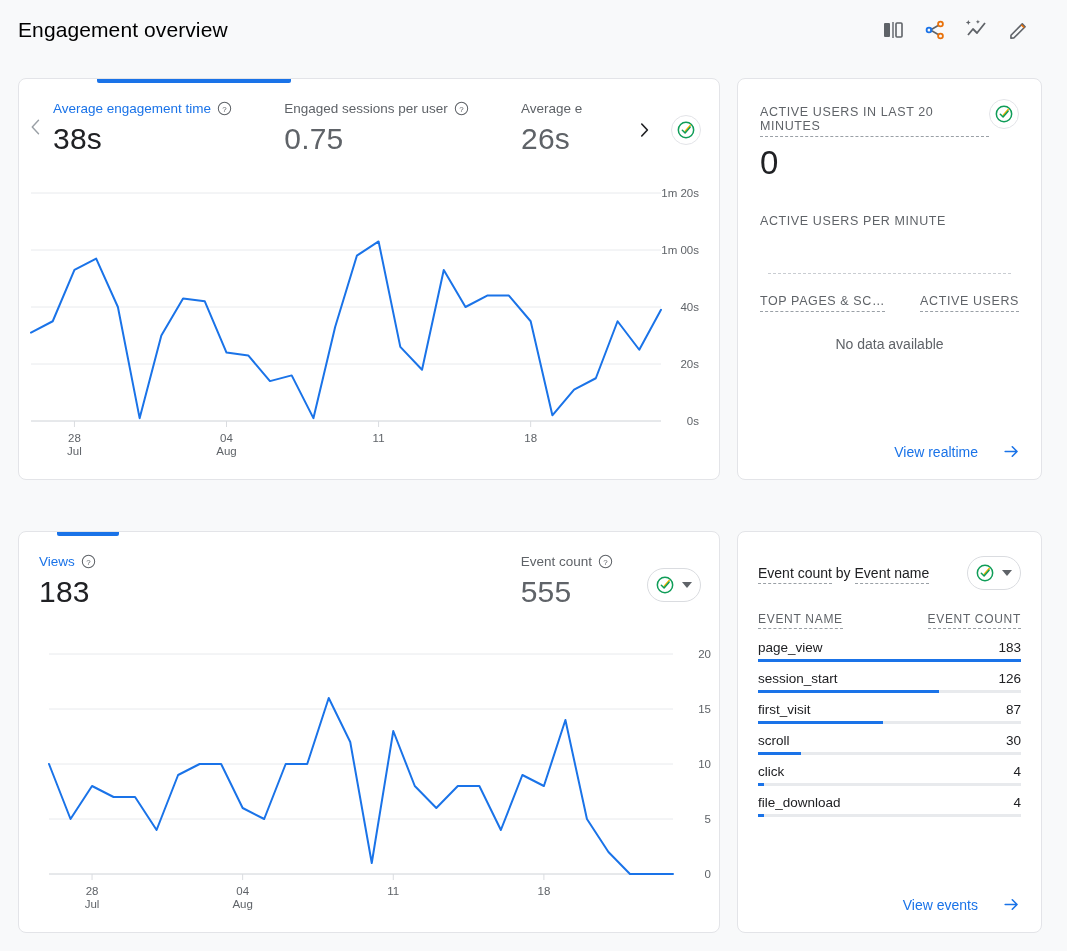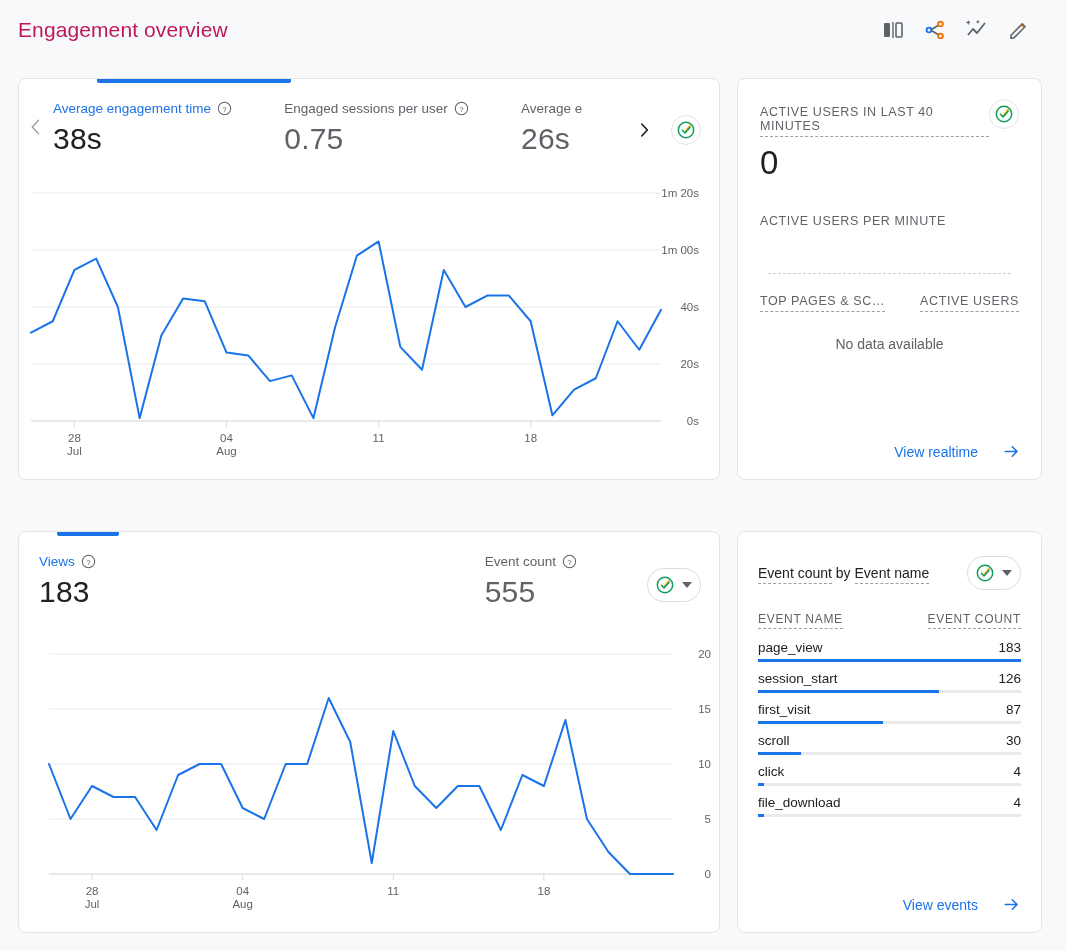--- a/index.html
+++ b/index.html
@@ -12,21 +12,21 @@
     overflow: hidden;
   }
   .page { position: relative; width: 1067px; height: 951px; }
 
   
   .header {
     position: absolute; top: 0; left: 0; width: 1067px; height: 60px;
     display: flex; align-items: center; padding: 0 18px;
   }
   .page-title {
-    font-size: 21px; font-weight: 400; color: #be185d; letter-spacing: .1px;
+    font-size: 21px; font-weight: 400; color: #000000; letter-spacing: .1px;
   }
   .header-actions {
     margin-left: auto; display: flex; align-items: center; gap: 18px;
     padding-right: 18px;
   }
   .hicon { width: 24px; height: 24px; cursor: pointer; display:block; }
 
   
   .card {
     position: absolute; background: #fff; border: 1px solid #e3e4e8;
@@ -270,21 +270,21 @@
           <text x="511.6551724137931" y="263" text-anchor="middle" class="axis-text">18</text>
           <polyline points="12,153.64999999999998 33.724137931034484,142.25 55.44827586206897,90.95000000000002 77.17241379310344,79.54999999999998 98.89655172413794,128 120.62068965517241,239.15 142.3448275862069,156.5 164.06896551724137,119.45 185.79310344827587,122.3 207.51724137931035,173.60000000000002 229.24137931034483,176.45 250.9655172413793,202.1 272.6896551724138,196.4 294.41379310344826,239.15 316.13793103448273,147.95 337.86206896551727,76.70000000000002 359.58620689655174,62.45000000000002 381.3103448275862,167.89999999999998 403.0344827586207,190.7 424.7586206896552,90.95000000000002 446.48275862068965,128 468.2068965517241,116.6 489.9310344827586,116.6 511.6551724137931,142.25 533.3793103448276,236.3 555.1034482758621,210.65 576.8275862068965,199.25 598.551724137931,142.25 620.2758620689655,170.75 642,130.85000000000002" fill="none" stroke="#1a73e8" stroke-width="2" stroke-linejoin="round" stroke-linecap="round"></polyline>
         </svg>
     </div>
   </div>
 
   <div class="card" id="card-realtime">
     <div class="rt-body">
 
       <div class="rt-head">
-        <span class="rt-label">ACTIVE USERS IN LAST 40 MINUTES</span>
+        <span class="rt-label">ACTIVE USERS IN LAST 20 MINUTES</span>
         <div class="badge-check" style="margin-left:auto; margin-top:-6px;">
           <svg viewBox="0 0 24 24" width="20" height="20" aria-hidden="true">
             <circle cx="12" cy="12" r="9.2" fill="none" stroke="#0f9d58" stroke-width="1.8"></circle>
             <path d="M11 13.6 L17 6.5" fill="none" stroke="#f4b400" stroke-width="1.8" stroke-linecap="round"></path>
             <path d="M7.6 12.3 L10.9 15.6 L16.9 8.6" fill="none" stroke="#0f9d58" stroke-width="1.8" stroke-linecap="round" stroke-linejoin="round"></path>
           </svg>
         </div>
       </div>
 
       <div class="rt-big">0</div>
@@ -305,21 +305,21 @@
         <svg viewBox="0 0 24 24" width="19" height="19" aria-hidden="true">
           <path d="M4 12 H19 M13 6 L19 12 L13 18" fill="none" stroke="#1a73e8" stroke-width="2" stroke-linecap="round" stroke-linejoin="round"></path>
         </svg>
       </div>
 
     </div>
   </div>
 
   <div class="card" id="card-views">
 
-    <div class="metric-strip" style="padding-left:20px;gap:36px;">
+    <div class="metric-strip" style="padding-left:20px;">
       <div class="tab-underline" style="left:38px; width:62px;"></div>
 
       <div class="metrics">
         <div class="metric active">
           <div class="metric-label">
             <span>Views</span>
             <span class="qmark">
               <svg viewBox="0 0 16 16" width="15" height="15" aria-hidden="true">
                 <circle cx="8" cy="8" r="6.6" fill="none" stroke="#5f6368" stroke-width="1.1"></circle>
                 <text x="8" y="11.4" text-anchor="middle" font-size="8.5" fill="#5f6368" font-family="Liberation Sans, sans-serif">?</text>

